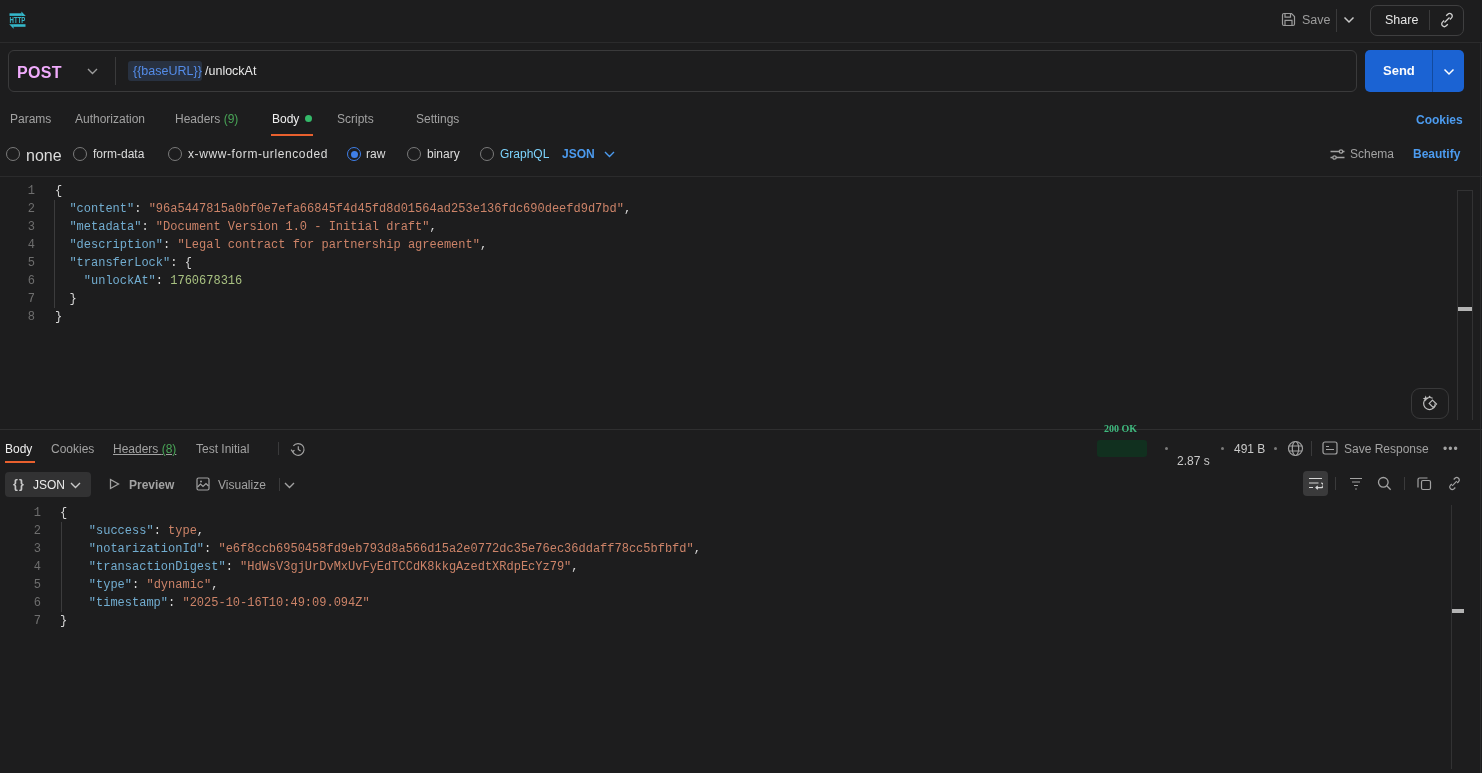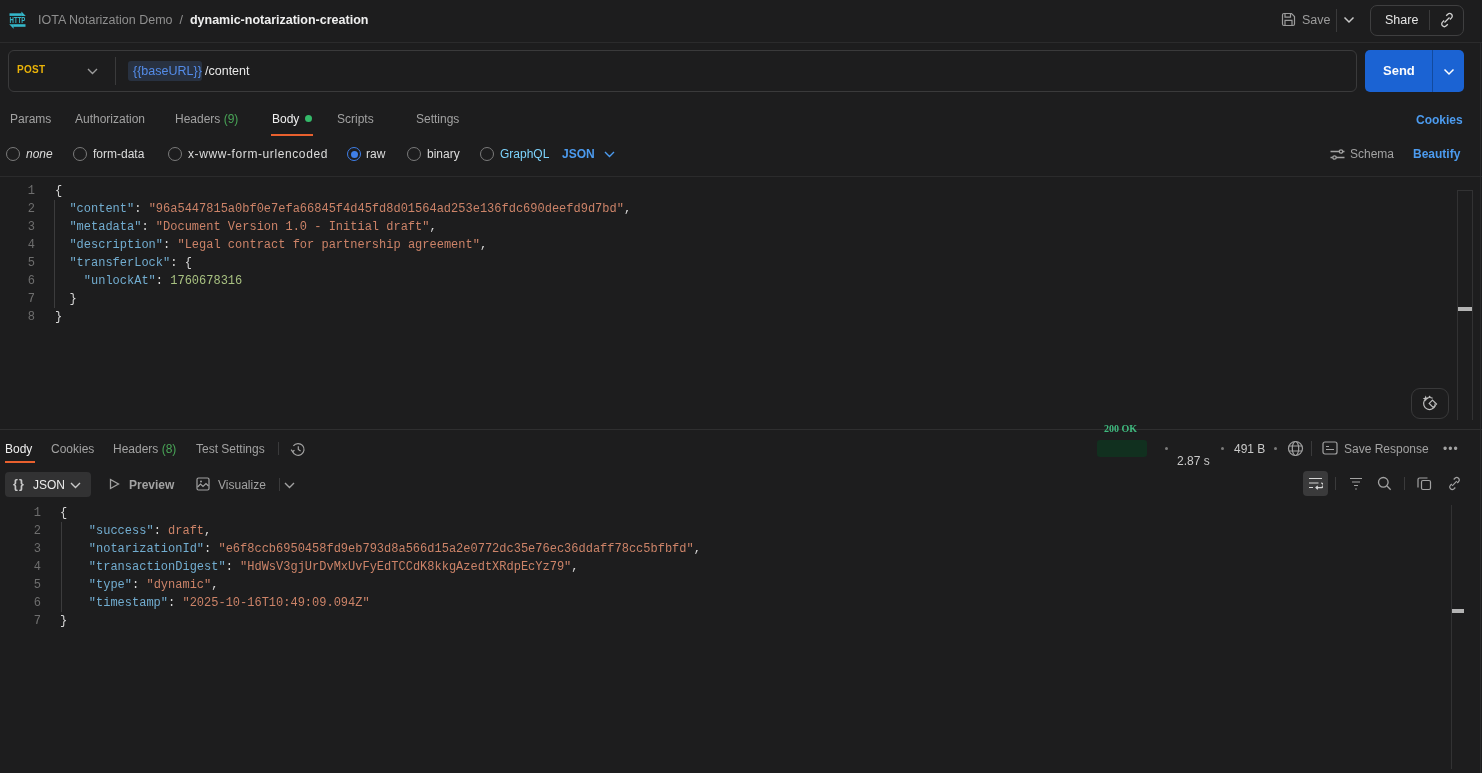--- a/index.html
+++ b/index.html
@@ -22,21 +22,20 @@
 <div id="app">
 
   <div class="abs" style="left:0;top:0;width:1482px;height:43px;border-bottom:1px solid #2b2b2c;"></div>
   <svg class="abs" style="left:9px;top:11px;" width="17" height="18" viewBox="0 0 17 18">
     <rect x="0.5" y="2.3" width="12.2" height="2.6" fill="#35b7c9"></rect>
     <polygon points="12.4,0.4 16.8,4.9 12.4,4.9" fill="#35b7c9"></polygon>
     <rect x="4.3" y="13.2" width="12.2" height="2.6" fill="#35b7c9"></rect>
     <polygon points="4.6,17.7 0.2,13.2 4.6,13.2" fill="#35b7c9"></polygon>
     <text x="8.5" y="12.3" text-anchor="middle" font-size="8.6" font-weight="bold" fill="#35b7c9" font-family="Liberation Sans" textLength="15.8" lengthAdjust="spacingAndGlyphs">HTTP</text>
   </svg>
-  <div class="abs" style="left:38px;top:13px;font-size:12.5px;color:#8f8f8f;">IOTA Notarization Demo&nbsp;&nbsp;/&nbsp;&nbsp;<span style="color:#efefef;font-weight:bold;">dynamic-notarization-creation</span></div>
 
   <svg class="abs" style="left:1281px;top:12px;" width="15" height="15" viewBox="0 0 15 15">
     <g stroke="#9c9c9c" fill="none" stroke-width="1.2">
       <path d="M1.5 3 a1.5 1.5 0 0 1 1.5-1.5 h7.5 l3 3 v7.5 a1.5 1.5 0 0 1 -1.5 1.5 h-9 a1.5 1.5 0 0 1 -1.5-1.5 z"></path>
       <path d="M4 1.8 v3.4 h5.5 v-3.4"></path>
       <path d="M4 13.3 v-5 h7 v5"></path>
     </g>
   </svg>
   <div class="abs" style="left:1302px;top:13px;font-size:12.5px;color:#9c9c9c;">Save</div>
   <div class="abs" style="left:1336px;top:9px;width:1px;height:23px;background:#3a3a3b;"></div>
@@ -48,48 +47,48 @@
   <div class="abs" style="left:1429px;top:10px;width:1px;height:20px;background:#3a3a3b;"></div>
   <svg class="abs" style="left:1439px;top:12px;" width="16" height="16" viewBox="0 0 16 16">
     <g stroke="#d0d0d0" fill="none" stroke-width="1.3">
       <path d="M10.5 5.5 l-5 5"></path>
       <path d="M7.2 3.8 l1.6 -1.6 a2.6 2.6 0 0 1 3.7 3.7 l-1.6 1.6"></path>
       <path d="M8.8 12.2 l-1.6 1.6 a2.6 2.6 0 0 1 -3.7 -3.7 l1.6 -1.6"></path>
     </g>
   </svg>
 
   <div class="abs" style="left:8px;top:50px;width:1349px;height:42px;border:1px solid #3a3a3b;border-radius:6px;"></div>
-  <div class="abs" style="left:17px;top:64px;font-size:10px;font-weight:bold;color:#eab308;letter-spacing:0.3px;">POST</div>
+  <div class="abs" style="left:17px;top:64px;font-size:16px;font-weight:bold;color:#f0abfc;letter-spacing:0.3px;">POST</div>
   <svg class="abs" style="left:87px;top:68px;" width="11" height="7" viewBox="0 0 11 7">
       <path d="M1 1 L5.5 5.5 L10 1" stroke="#9c9c9c" stroke-width="1.4" fill="none"></path>
     </svg>
   <div class="abs" style="left:115px;top:57px;width:1px;height:28px;background:#3a3a3b;"></div>
   <div class="abs" style="left:128px;top:61px;width:74px;height:20px;background:#283140;border-radius:3px;"></div>
   <div class="abs" style="left:133px;top:64px;font-size:12.5px;color:#548ce8;">{{baseURL}}</div>
-  <div class="abs" style="left:205px;top:64px;font-size:12.5px;color:#e8e8e8;">/content</div>
+  <div class="abs" style="left:205px;top:64px;font-size:12.5px;color:#e8e8e8;">/unlockAt</div>
 
   <div class="abs" style="left:1365px;top:50px;width:99px;height:42px;background:#1b63d3;border-radius:5px;"></div>
   <div class="abs" style="left:1383px;top:63px;font-size:13px;font-weight:bold;color:#fcfcfc;">Send</div>
   <div class="abs" style="left:1432px;top:50px;width:1px;height:42px;background:#124a9e;"></div>
   <svg class="abs" style="left:1443px;top:68px;" width="12" height="8" viewBox="0 0 12 8">
       <path d="M1.5 1.5 L6 6 L10.5 1.5" stroke="#fff" stroke-width="1.5" fill="none"></path>
     </svg>
 
   <div class="abs gray" style="left:10px;top:112px;font-size:12px;">Params</div>
   <div class="abs gray" style="left:75px;top:112px;font-size:12px;">Authorization</div>
   <div class="abs gray" style="left:175px;top:112px;font-size:12px;">Headers <span style="color:#49a557;">(9)</span></div>
   <div class="abs" style="left:272px;top:112px;font-size:12px;color:#f0f0f0;">Body</div>
   <div class="abs" style="left:305px;top:115px;width:7px;height:7px;border-radius:50%;background:#34b969;"></div>
   <div class="abs gray" style="left:337px;top:112px;font-size:12px;">Scripts</div>
   <div class="abs gray" style="left:416px;top:112px;font-size:12px;">Settings</div>
   <div class="abs" style="left:271px;top:134px;width:42px;height:2px;background:#e8602e;"></div>
   <div class="abs blue" style="left:1416px;top:113px;font-size:12px;font-weight:bold;">Cookies</div>
 
   <div class="abs" style="left:6px;top:147px;width:14px;height:14px;border:1.5px solid #7a7a7a;border-radius:50%;"></div>
-  <div class="abs" style="left:26px;top:147px;font-size:12px;color:#dcdcdc;font-style:italic;">none</div>
+  <div class="abs" style="left:26px;top:147px;font-size:16px;color:#dcdcdc;">none</div>
   <div class="abs" style="left:73px;top:147px;width:14px;height:14px;border:1.5px solid #7a7a7a;border-radius:50%;"></div>
   <div class="abs" style="left:93px;top:147px;font-size:12px;color:#dcdcdc;">form-data</div>
   <div class="abs" style="left:168px;top:147px;width:14px;height:14px;border:1.5px solid #7a7a7a;border-radius:50%;"></div>
   <div class="abs" style="left:188px;top:147px;font-size:12px;color:#dcdcdc;letter-spacing:0.6px;">x-www-form-urlencoded</div>
   <div class="abs" style="left:347px;top:147px;width:14px;height:14px;border:1.5px solid #3f7fe8;border-radius:50%;"></div>
   <div class="abs" style="left:350.5px;top:150.5px;width:7px;height:7px;border-radius:50%;background:#3f7fe8;"></div>
   <div class="abs" style="left:366px;top:147px;font-size:12px;color:#dcdcdc;">raw</div>
   <div class="abs" style="left:407px;top:147px;width:14px;height:14px;border:1.5px solid #7a7a7a;border-radius:50%;"></div>
   <div class="abs" style="left:427px;top:147px;font-size:12px;color:#dcdcdc;">binary</div>
   <div class="abs" style="left:480px;top:147px;width:14px;height:14px;border:1.5px solid #7a7a7a;border-radius:50%;"></div>
@@ -143,22 +142,22 @@
     </g>
     <path d="M13.2 9.3 l0.9 0.9 l-0.9 0.9 z" fill="#bdbdbd"></path>
     <path d="M4.7 1.6 l0.85 2.15 l2.15 0.85 l-2.15 0.85 l-0.85 2.15 l-0.85 -2.15 l-2.15 -0.85 l2.15 -0.85 z" fill="#bdbdbd"></path>
     <circle cx="8.6" cy="2.6" r="0.9" fill="#bdbdbd"></circle>
   </svg>
 
   <div class="abs" style="left:0;top:429px;width:1482px;height:1px;background:#2f2f30;"></div>
 
   <div class="abs" style="left:5px;top:442px;font-size:12px;color:#f0f0f0;">Body</div>
   <div class="abs gray" style="left:51px;top:442px;font-size:12px;">Cookies</div>
-  <div class="abs gray" style="left:113px;top:442px;font-size:12px;">Headers <span style="color:#49a557;">(8)</span></div>
-  <div class="abs gray" style="left:196px;top:442px;font-size:12px;">Test Settings</div>
+  <div class="abs gray" style="left:113px;top:442px;font-size:12px;text-decoration:underline;">Headers <span style="color:#49a557;">(8)</span></div>
+  <div class="abs gray" style="left:196px;top:442px;font-size:12px;">Test Initial</div>
   <div class="abs" style="left:5px;top:461px;width:30px;height:2px;background:#e8602e;"></div>
   <div class="abs" style="left:278px;top:442px;width:1px;height:13px;background:#3a3a3b;"></div>
   <svg class="abs" style="left:290px;top:441px;" width="16" height="16" viewBox="0 0 16 16">
     <g stroke="#a2a2a2" fill="none" stroke-width="1.2">
       <path d="M2.6 10.5 A5.9 5.9 0 1 0 3.4 4.9"></path>
       <path d="M1.1 8.7 l1.5 1.9 l1.9 -1.4"></path>
       <path d="M8.3 5.2 v3.3 l2.3 1.5"></path>
     </g>
   </svg>
 
@@ -245,21 +244,21 @@
 
   <div class="abs mono ln" style="left:10px;top:504px;width:31px;">1
 2
 3
 4
 5
 6
 7</div>
   <div class="abs" style="left:61px;top:522px;width:1px;height:90px;background:#3c3c3d;"></div>
   <div class="abs mono" style="left:60px;top:504px;"><span class="p">{</span>
-    <span class="k">"success"</span><span class="p">: </span><span class="s">draft</span><span class="p">,</span>
+    <span class="k">"success"</span><span class="p">: </span><span class="s">type</span><span class="p">,</span>
     <span class="k">"notarizationId"</span><span class="p">: </span><span class="s">"e6f8ccb6950458fd9eb793d8a566d15a2e0772dc35e76ec36ddaff78cc5bfbfd"</span><span class="p">,</span>
     <span class="k">"transactionDigest"</span><span class="p">: </span><span class="s">"HdWsV3gjUrDvMxUvFyEdTCCdK8kkgAzedtXRdpEcYz79"</span><span class="p">,</span>
     <span class="k">"type"</span><span class="p">: </span><span class="s">"dynamic"</span><span class="p">,</span>
     <span class="k">"timestamp"</span><span class="p">: </span><span class="s">"2025-10-16T10:49:09.094Z"</span>
 <span class="p">}</span></div>
 
   <div class="abs" style="left:1451px;top:505px;width:1px;height:264px;background:#323233;"></div>
   <div class="abs" style="left:1452px;top:609px;width:12px;height:4px;background:#b3b3b3;"></div>
 
   <div class="abs" style="left:1480px;top:43px;width:1px;height:730px;background:#2a2a2b;"></div>

